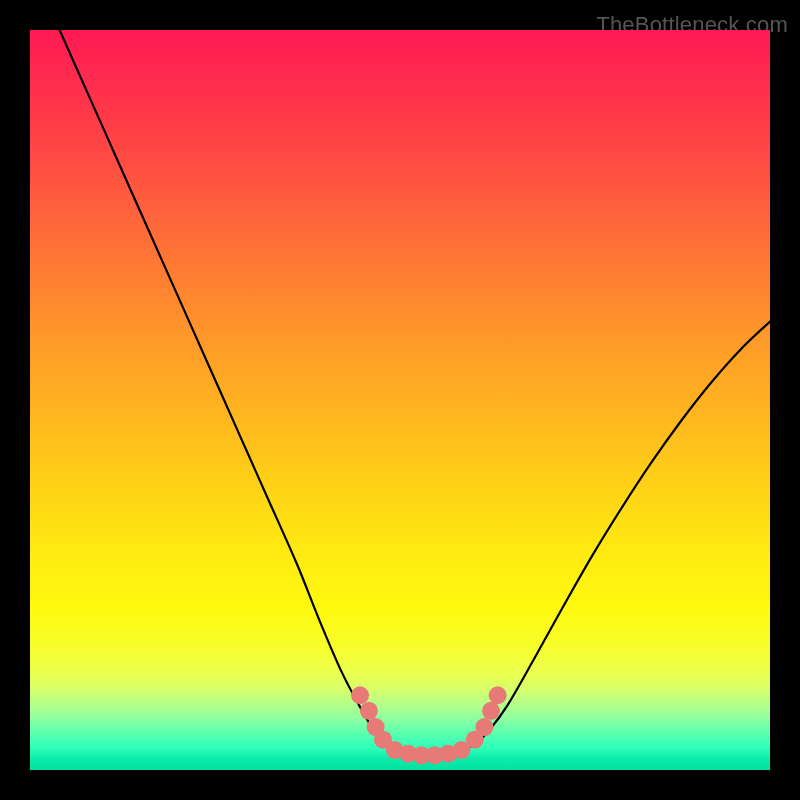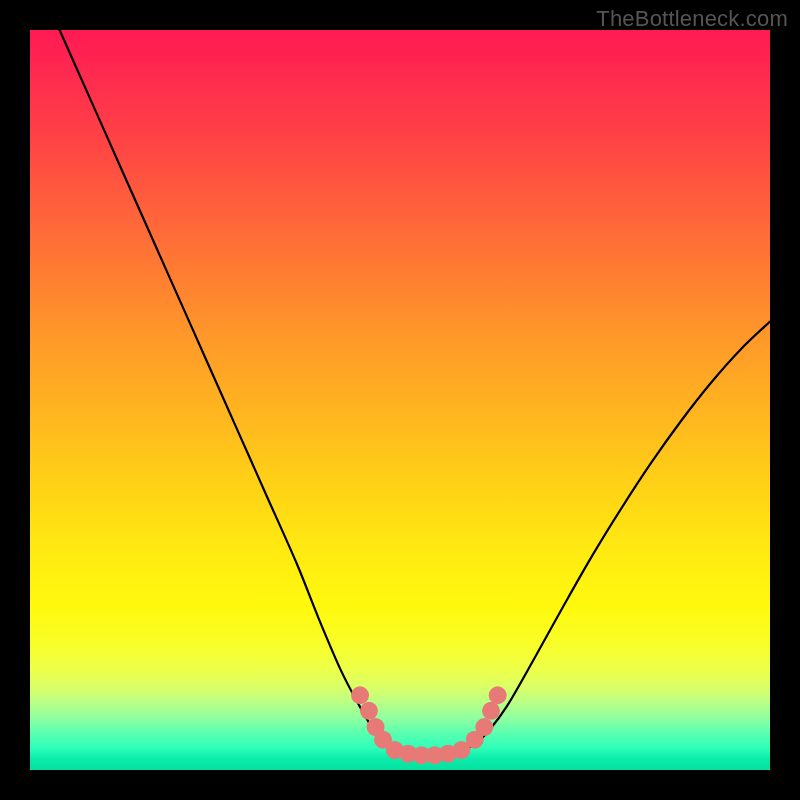--- a/index.html
+++ b/index.html
@@ -35,21 +35,21 @@
       #b7ff88 91%,
       #8fffa0 93%,
       #5bffb0 95%,
       #2effb8 97%,
       #0aecab 98.5%,
       #04e0a0 100%
     );
   }
   .watermark {
     position: absolute;
-    top: 6px;
+    top: 12px;
     right: 12px;
     color: #555;
     font-size: 22px;
     letter-spacing: 0.2px;
     user-select: none;
   }
   svg.curve {
     position: absolute;
     left: 0;
     top: 0;

